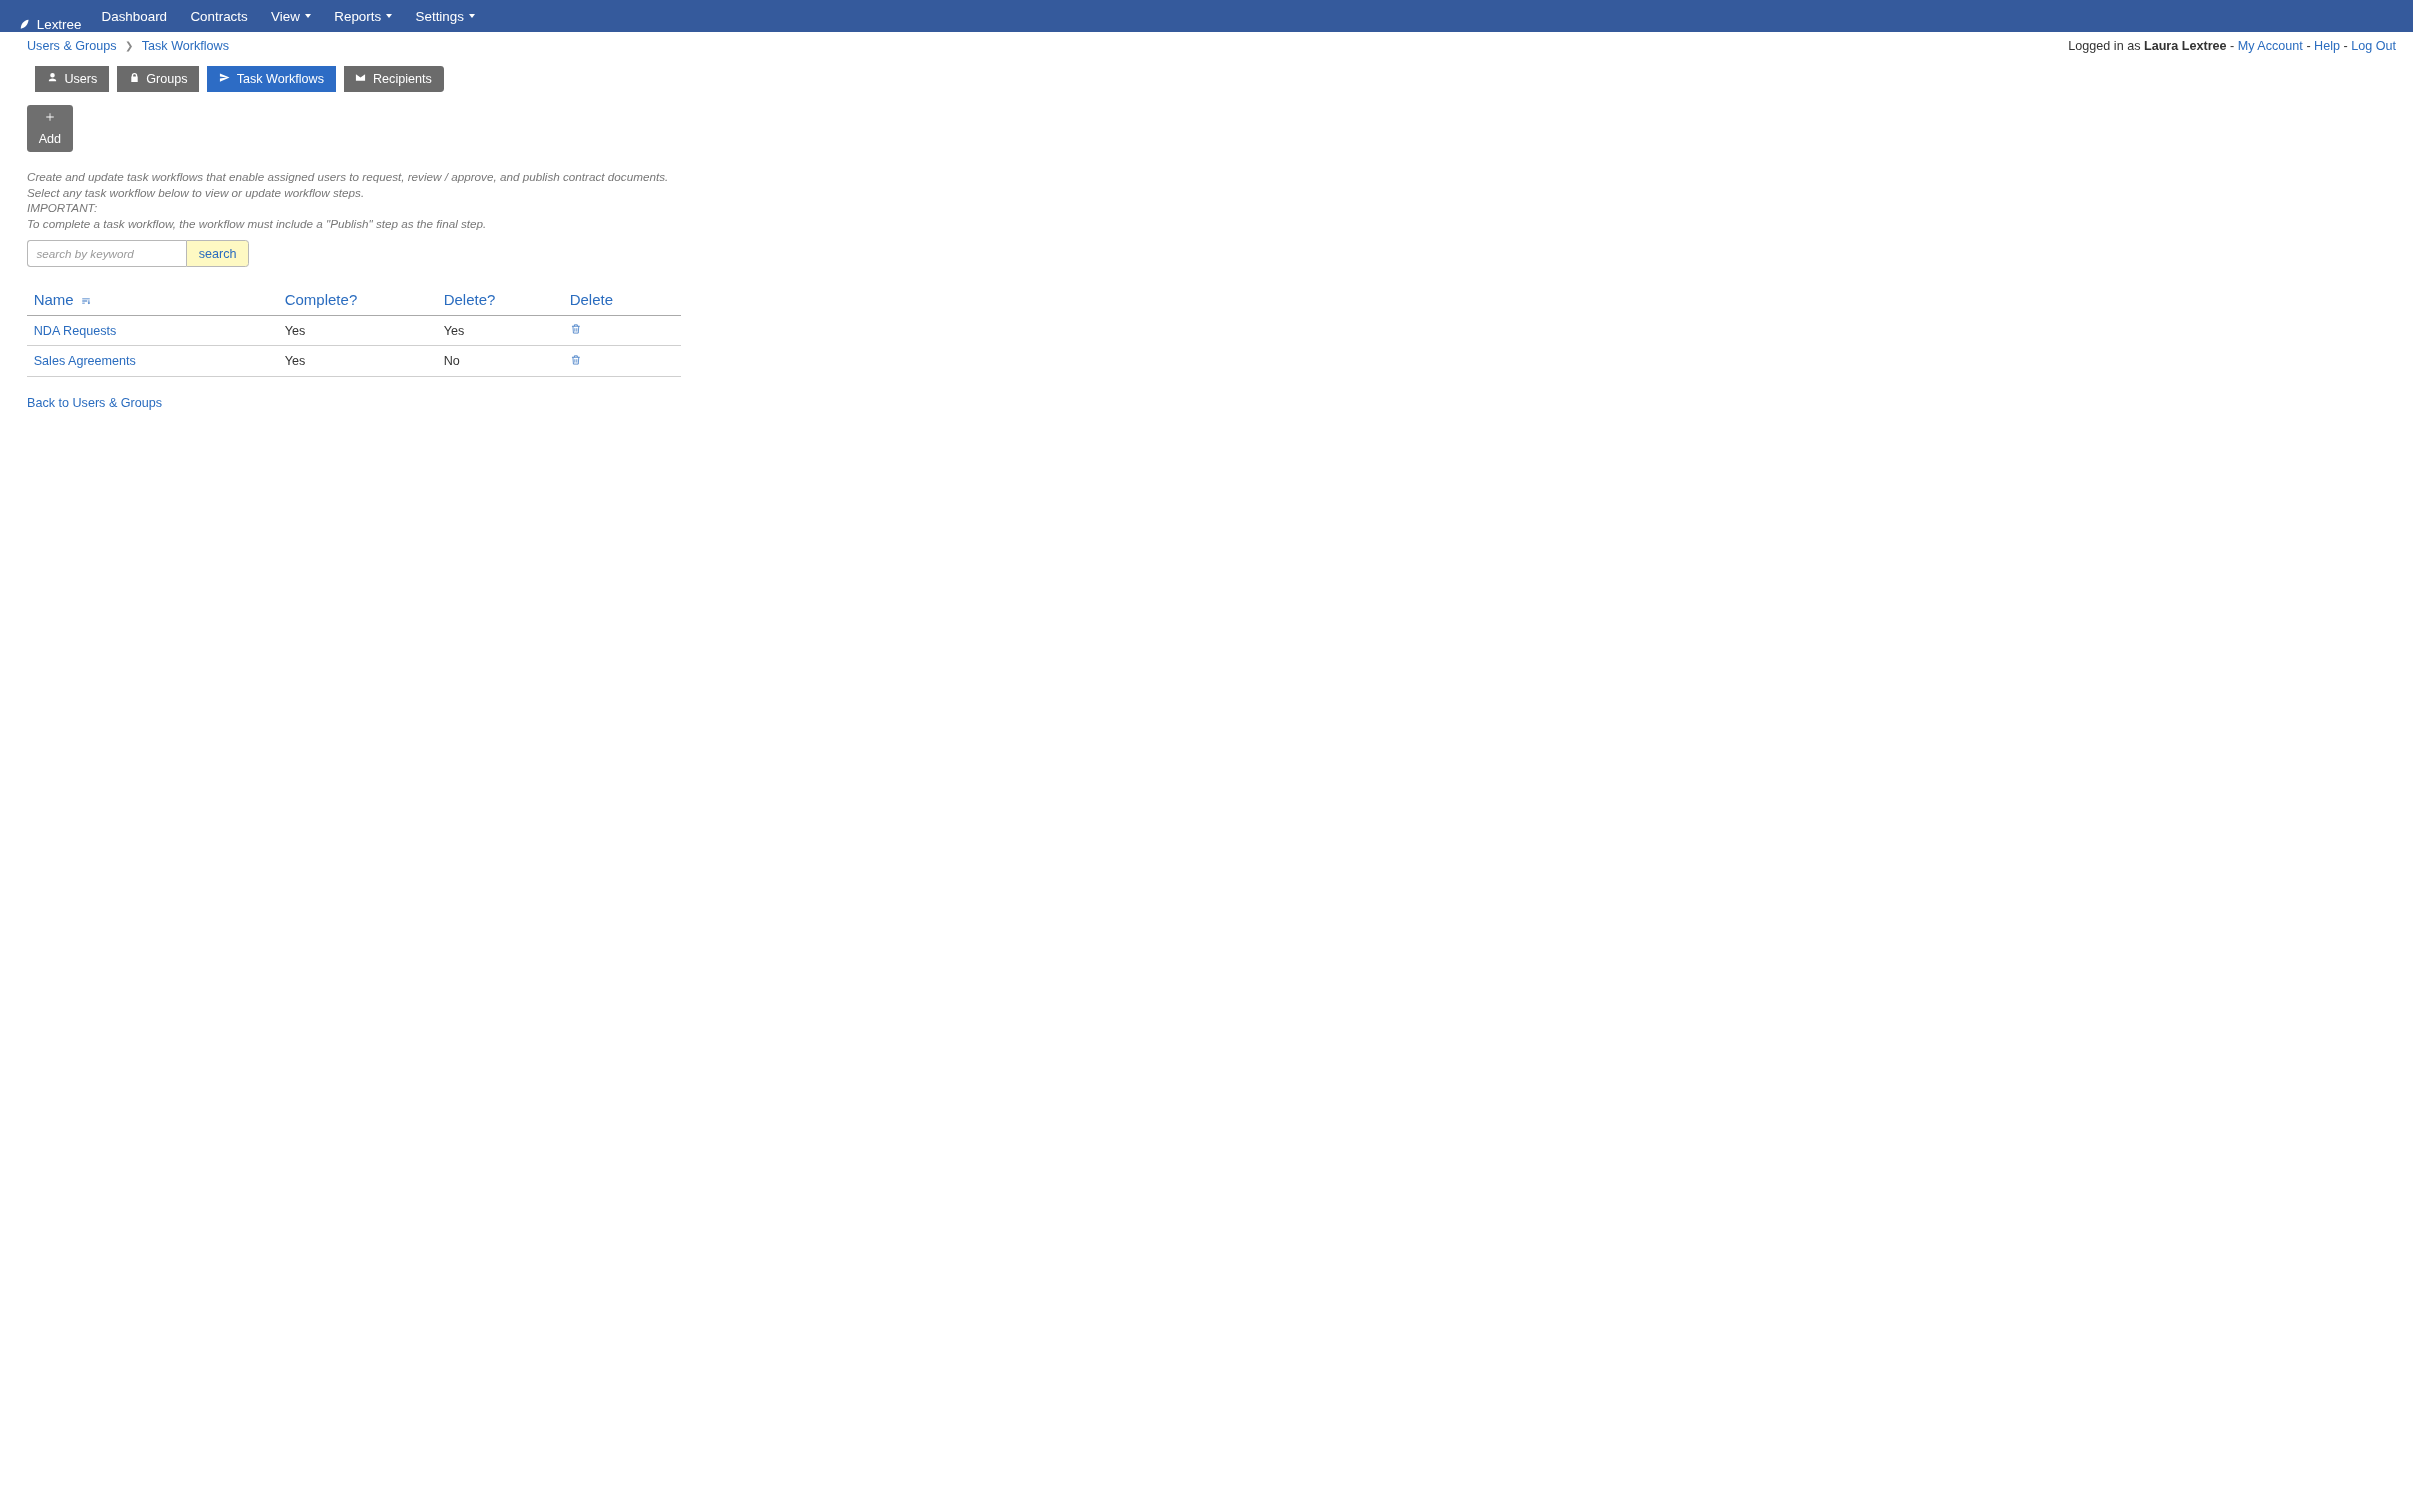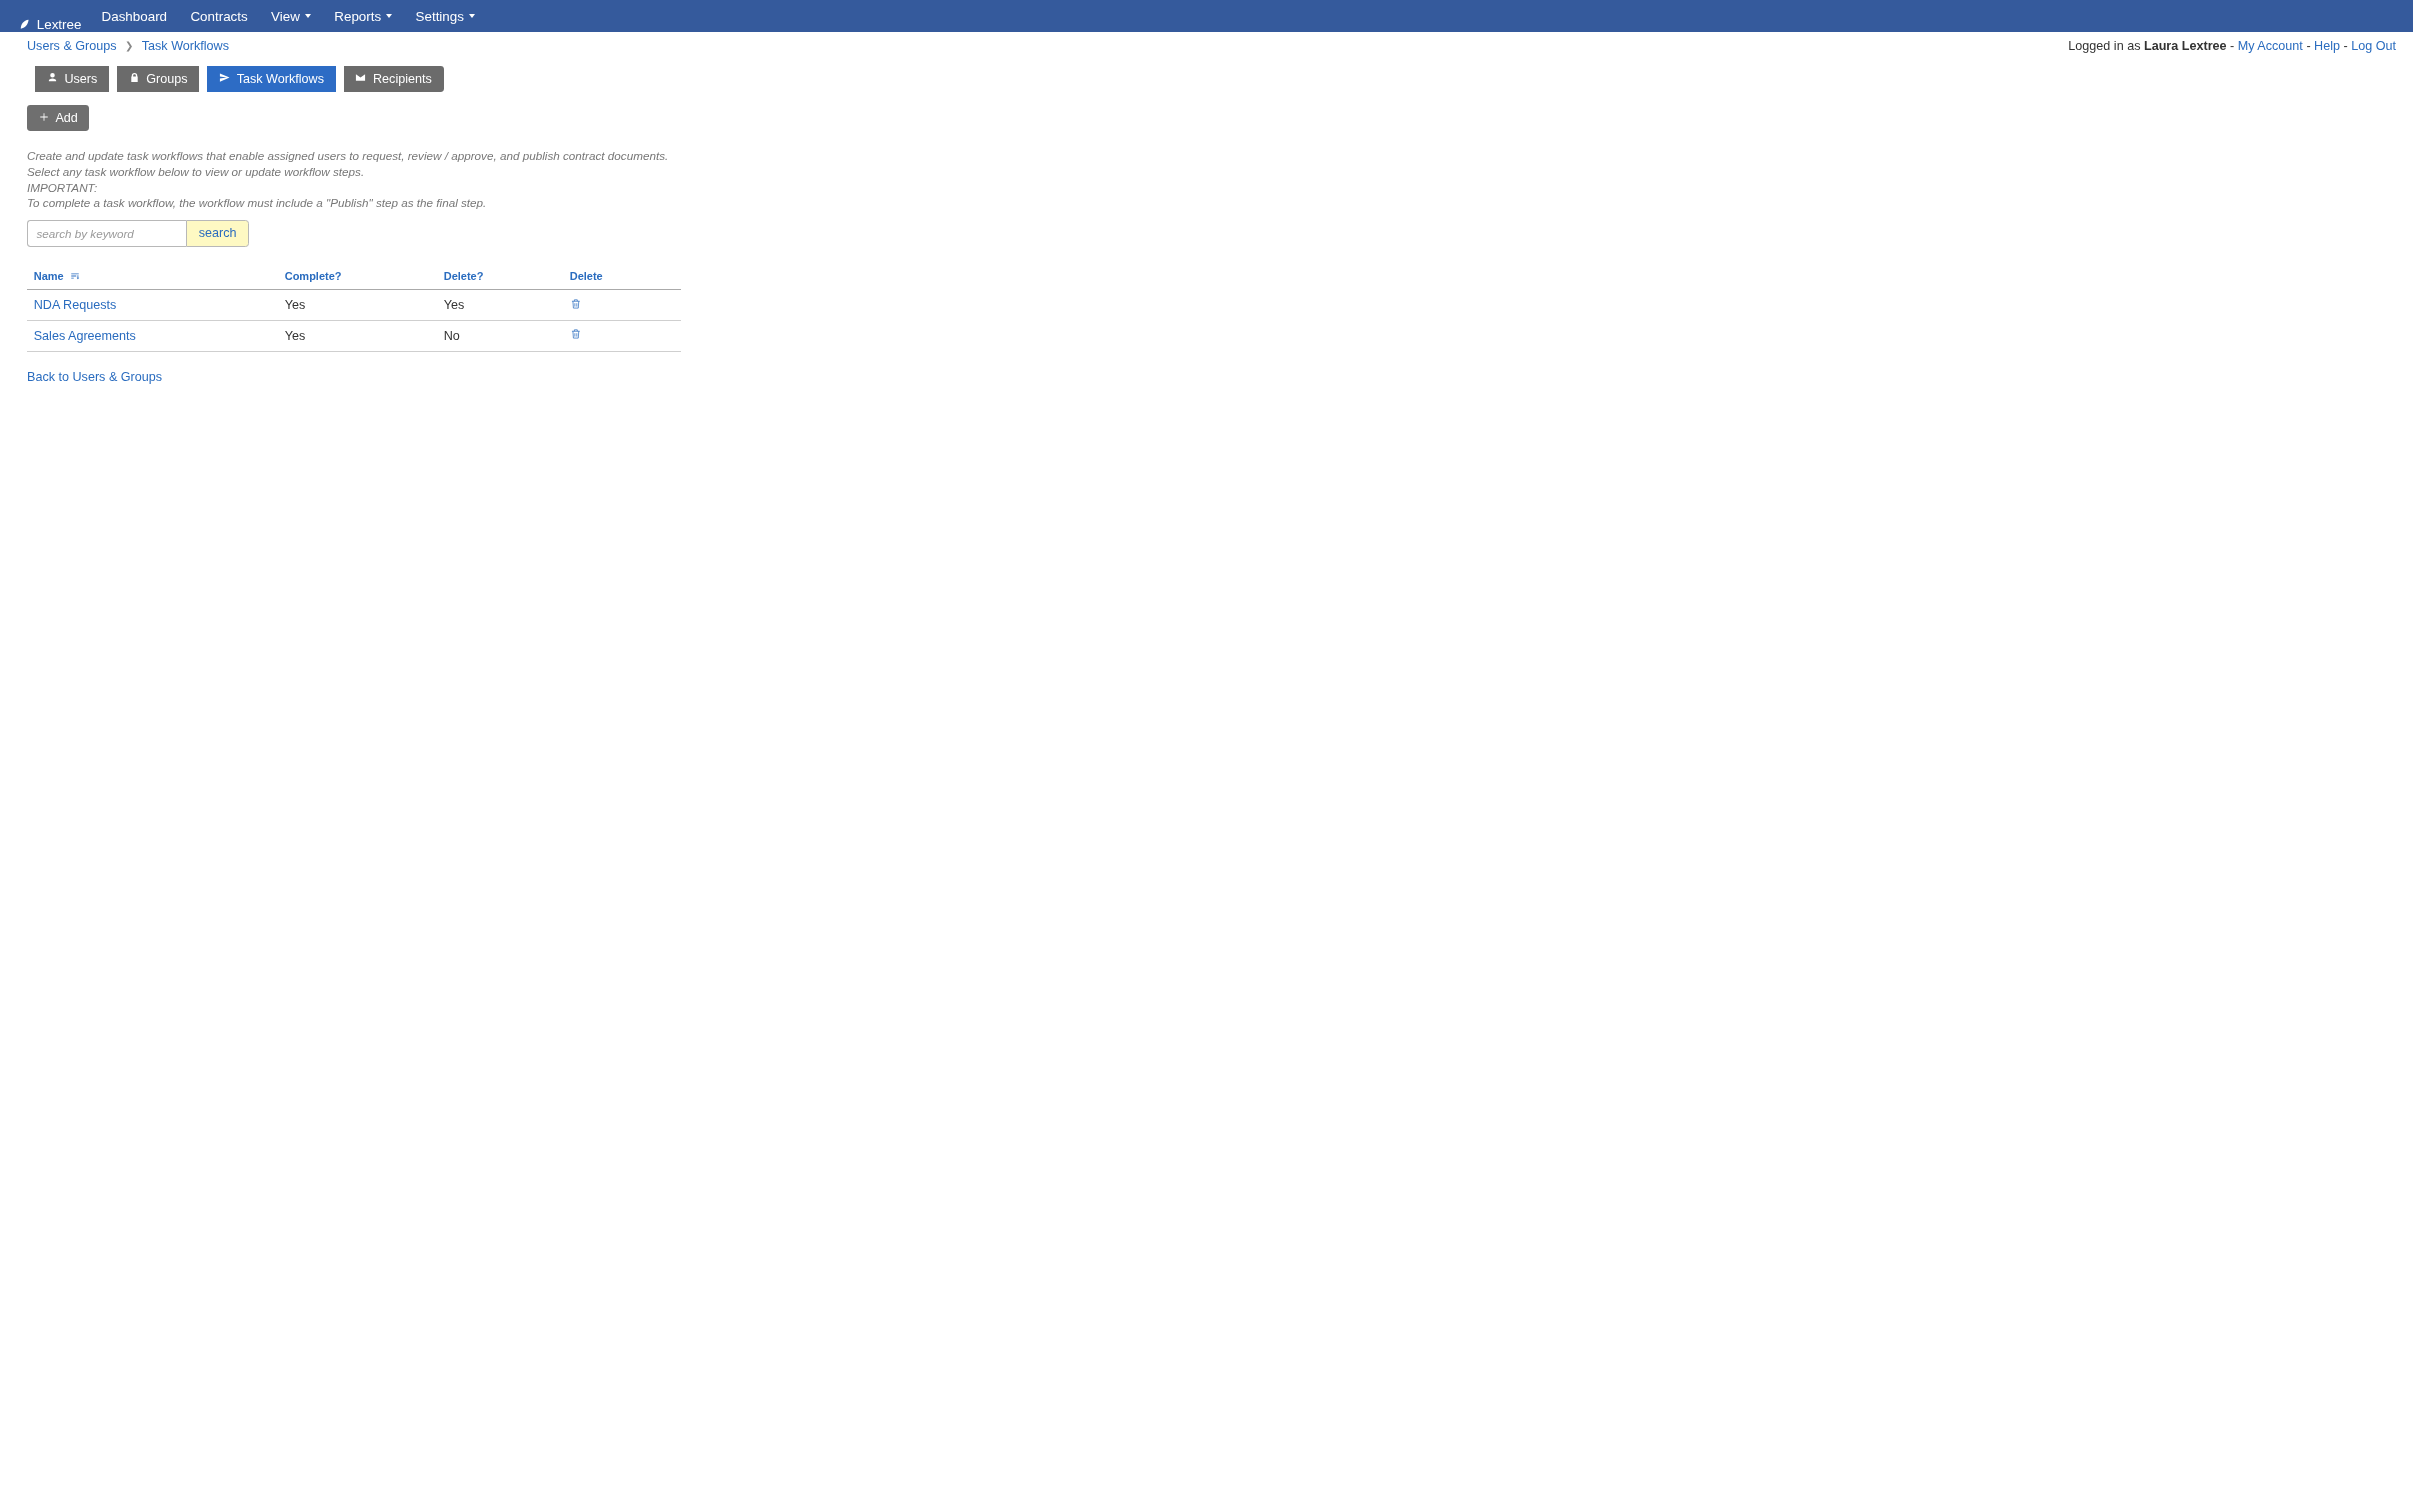--- a/index.html
+++ b/index.html
@@ -97,20 +97,21 @@
   
   .btn-add{
     margin-top:13.4px;
     background:var(--btn-grey);
     color:#fff;border:none;
     border-radius:3.4px;
     padding:5.9px 11.7px;
     font-size:12.6px;
     display:inline-flex;align-items:center;gap:6.7px;
     cursor:pointer;
+    flex-direction:column;
   }
   .btn-add svg{width:10px;height:10px;fill:#fff}
 
   
   .description{
     margin-top:17px;
     max-width:654px;
     font-style:italic;
     color:var(--muted);
     line-height:1.35;
@@ -149,22 +150,22 @@
 
   
   table.wf{
     margin-top:17px;
     border-collapse:collapse;
     width:654px;
   }
   table.wf th{
     text-align:left;
     color:var(--th);
-    font-weight:700;
-    font-size:11px;
+    font-weight:400;
+    font-size:15px;
     padding:6.7px 8.4px 6.7px 6.7px;
     border-bottom:1.7px solid #aaaaaa;
     cursor:pointer;
   }
   table.wf td{
     padding:6.7px 8.4px 6.7px 6.7px;
     border-bottom:0.8px solid #cfcfcf;
     font-size:12.6px;
   }
   table.wf td a{color:var(--link);text-decoration:none;cursor:pointer}

